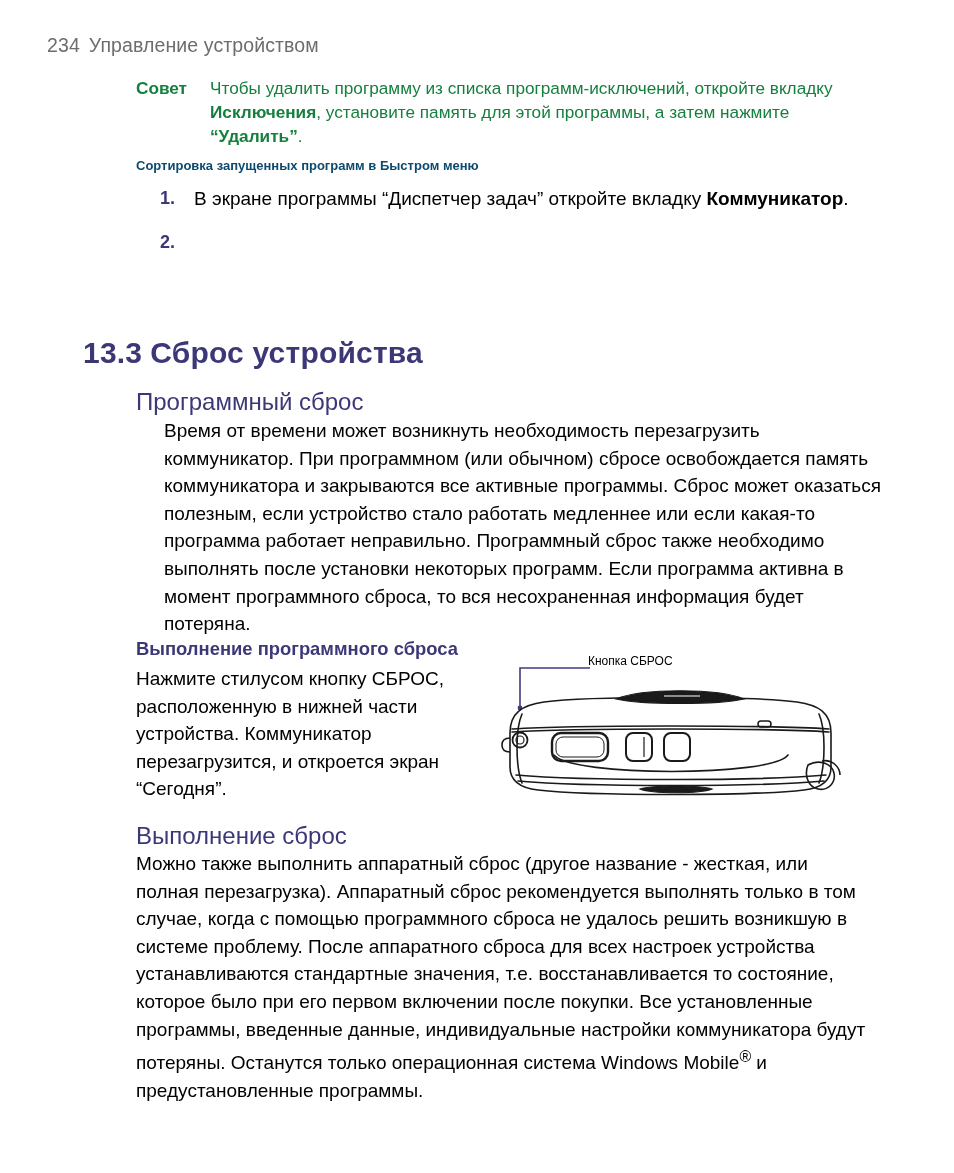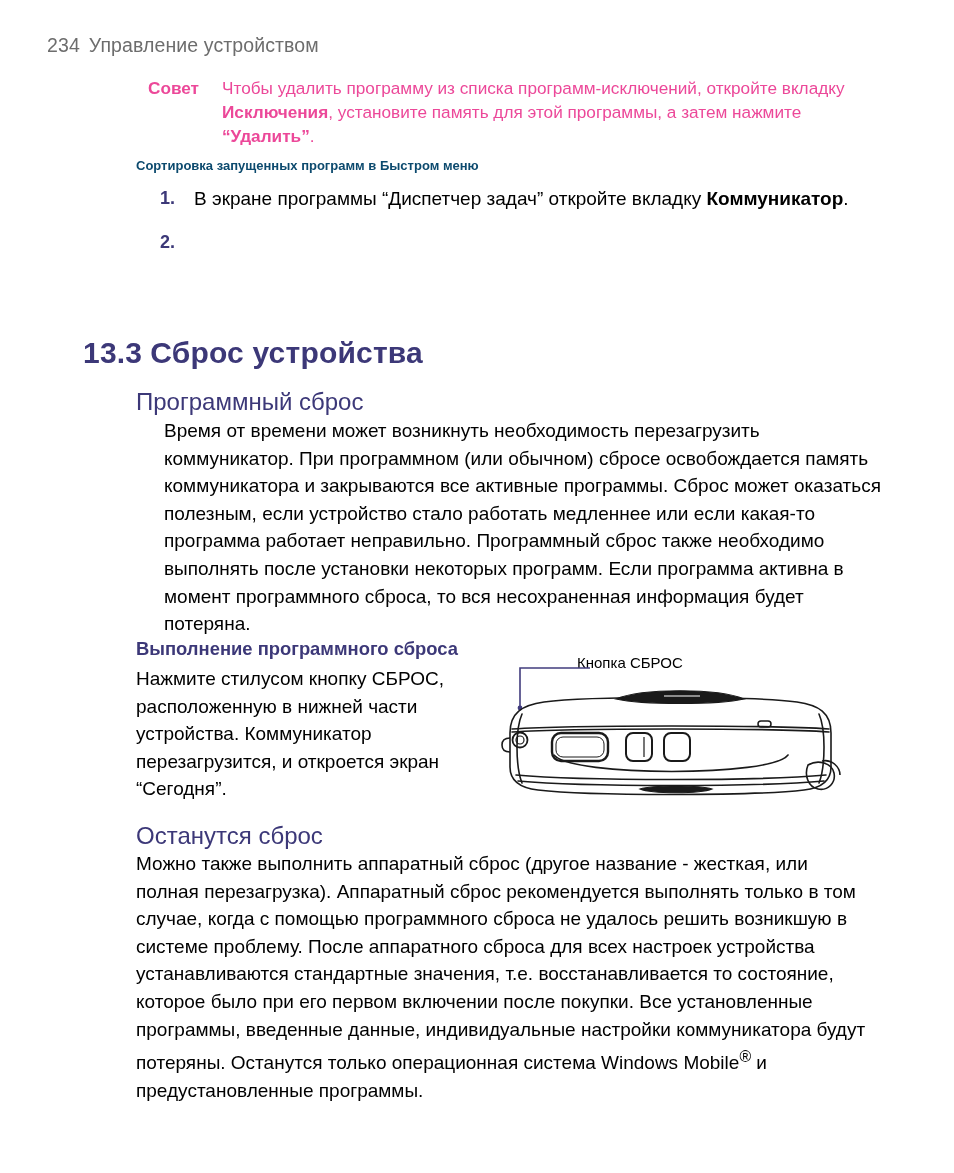--- a/index.html
+++ b/index.html
@@ -34,24 +34,23 @@
     white-space: nowrap;
   }
   .running-header .pg-num { margin-right: 9px; }
 
   
   .tip-block {
     position: absolute;
     left: 136px;
     top: 76px;
     width: 726px;
-    color: #ec4899;
+    color: #15803d;
     font-size: 17.2px;
     line-height: 24.2px;
-    margin-left: 12px;
   }
   .tip-label {
     float: left;
     font-weight: bold;
     width: 70px;
     font-size: 17.2px;
   }
   .tip-text {
     margin-left: 74px;
     text-align: left;
@@ -145,23 +144,23 @@
   
   .figure {
     position: absolute;
     left: 492px;
     top: 655px;
     width: 370px;
     height: 160px;
   }
   .callout-label {
     position: absolute;
-    left: 85px;
+    left: 96px;
     top: -1px;
-    font-size: 15px;
+    font-size: 12px;
     color: #000;
     white-space: nowrap;
   }
   .figure svg { position: absolute; left: 0; top: 0; }
 </style>
 </head>
 <body>
 
 <div class="page">
 
@@ -255,18 +254,18 @@
 
       <path d="M 18 83 C 12 83, 10 86, 10 90 C 10 94, 12 97, 18 97" fill="none" stroke="#1a1a1a" stroke-width="1.6"></path>
 
       <g fill="none" stroke="#1a1a1a" stroke-width="1.6">
         <path d="M 316 110 C 326 104, 340 108, 342 118 C 344 128, 336 136, 326 134 C 316 132, 312 120, 316 110 Z"></path>
         <path d="M 330 106 C 340 104, 348 112, 348 120"></path>
       </g>
     </svg>
   </div>
 
-  <div class="h2-purple" id="h2-hard">Останутся сброс</div>
+  <div class="h2-purple" id="h2-hard">Выполнение сброс</div>
   <div class="body-par" id="par-hard">
     <span>Можно также выполнить аппаратный сброс (другое название - жесткая, или полная перезагрузка). Аппаратный сброс рекомендуется выполнять только в том случае, когда с помощью программного сброса не удалось решить возникшую в системе проблему. После аппаратного сброса для всех настроек устройства устанавливаются стандартные значения, т.е. восстанавливается то состояние, которое было при его первом включении после покупки. Все установленные программы, введенные данные, индивидуальные настройки коммуникатора будут потеряны. Останутся только операционная система Windows Mobile</span><sup>®</sup><span> и предустановленные программы.</span>
   </div>
 
 </div>
 
 </body></html>

